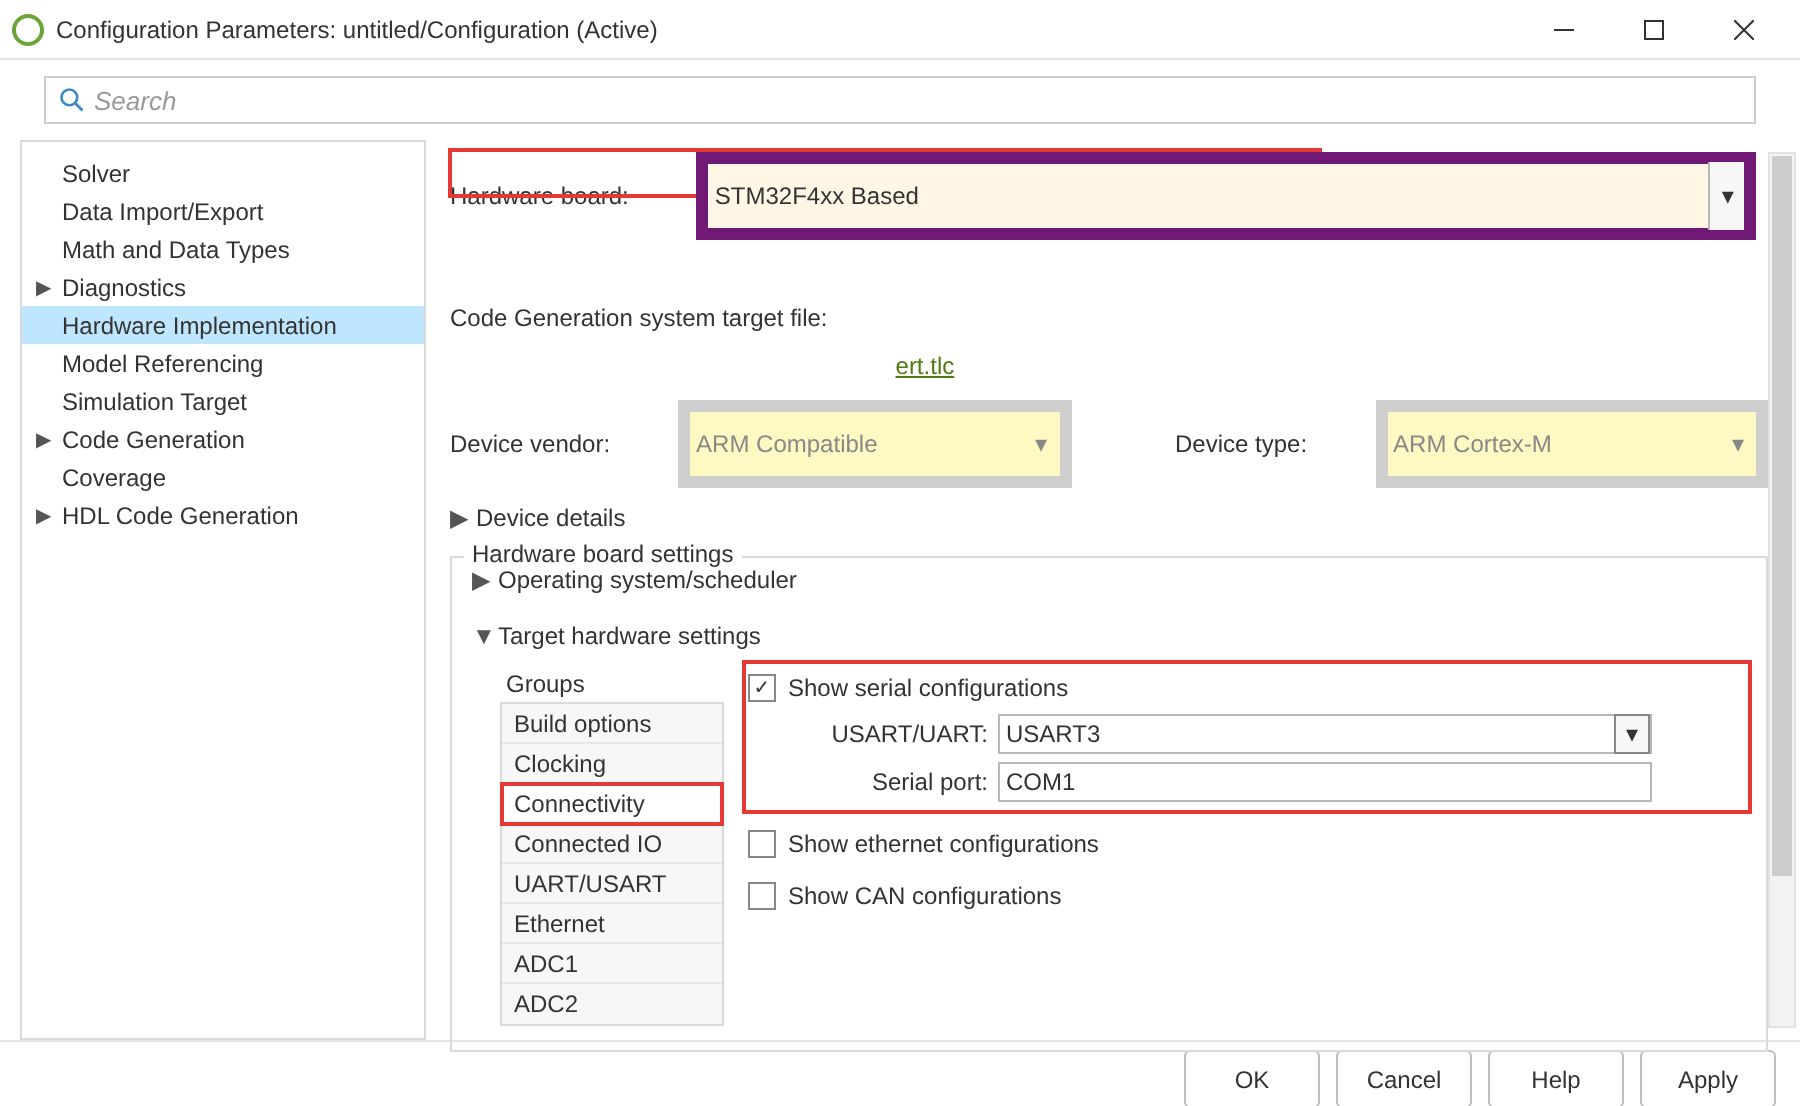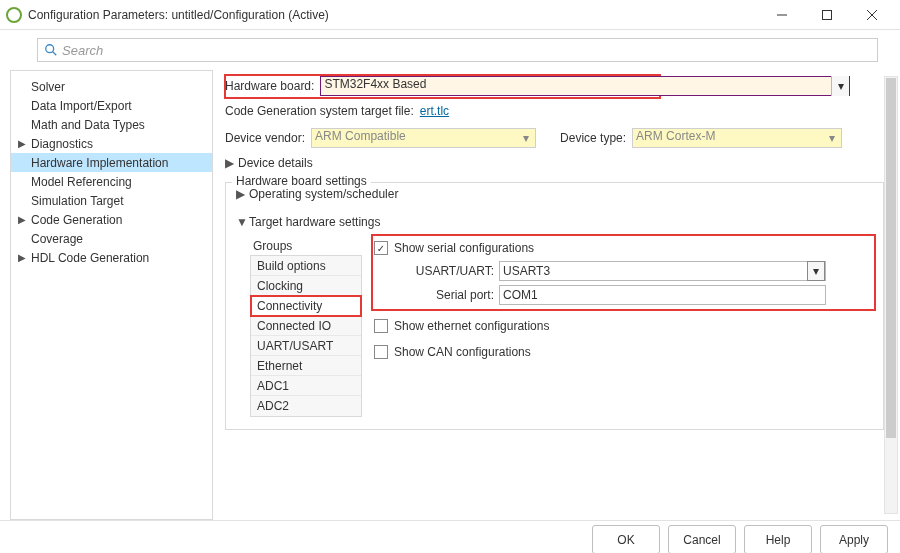--- a/index.html
+++ b/index.html
@@ -6,46 +6,46 @@
     body { width: 900px; height: 553px; background: #fff; font-size: 12px; color: #333; overflow: hidden; }
 
     
     .titlebar { height: 30px; display: flex; align-items: center; padding: 0 6px; border-bottom: 1px solid #e3e3e3; }
     .titlebar .appicon { width: 16px; height: 16px; border-radius: 50%; border: 2px solid #6ba539; margin-right: 6px; display:inline-block; position:relative; }
     .titlebar-title { flex: 1; font-size: 12px; color: #333; }
     .winbtns { display: flex; gap: 0; }
     .winbtn { width: 45px; height: 28px; display: flex; align-items: center; justify-content: center; color: #333; }
 
     
-    .searchrow { padding: 8px 22px; margin-left: 15px; }
+    .searchrow { padding: 8px 22px; }
     .searchbox { display:flex; align-items:center; height: 24px; border:1px solid #ccc; padding: 0 6px; }
     .searchbox input { flex:1; border:none; outline:none; font-size:13px; color:#333; font-style: italic; }
     .searchbox input::placeholder { color:#999; font-style: italic; }
 
     
     .body { display:flex; height: 450px; }
     .sidebar { width: 203px; border:1px solid #d9d9d9; margin:0 0 0 10px; padding:6px 0; }
     .sidebar .item { height:19px; display:flex; align-items:center; padding-left:20px; font-size:12px; color:#333; cursor:pointer; position:relative; }
     .sidebar .item.hascaret { padding-left:20px; }
     .sidebar .caret { position:absolute; left:7px; font-size:10px; color:#555; }
     .sidebar .item.active { background:#bfe6ff; }
 
     .main { flex:1; position:relative; padding: 6px 16px 6px 12px; }
     .scrollbar { position:absolute; right:2px; top:6px; bottom:6px; width:14px; background:#f3f3f3; border:1px solid #e3e3e3; }
     .scroll-thumb { position:absolute; left:1px; right:1px; top:1px; height:360px; background:#ccc; }
 
-    .field-row { display:flex; align-items:center; margin-bottom:8px; }
+    .field-row { display:flex; align-items:center; margin-bottom:8px;gap:28px; }
     .field-label { font-size:12px; color:#333; margin-right:6px; }
-    .sel { flex:1; height:20px; border:1px solid #701a75; background:#fff; display:flex; align-items:flex-start; padding:0 3px; position:relative; }
+    .sel { flex:1; height:20px; border:6px solid #701a75; background:#fff; display:flex; align-items:center; padding:16px 3px; position:relative; }
     .sel.disabled { background:#fef9c3; color:#888; border-color:#cfcfcf; }
     .sel.orangish { background:#fff6e6; }
     .sel .arrow { position:absolute; right:0; top:-1px; bottom:-1px; width:18px; border-left:1px solid #b8b8b8; display:flex; align-items:center; justify-content:center; background:#f7f7f7; }
     .sel.noarrow .arrow { border-left:none; background:transparent; }
 
-    .link { color:#0369a1; text-decoration: underline; cursor:pointer; }
+    .link { color:#4d7c0f; text-decoration: underline; cursor:pointer;margin-top:48px; }
 
     .redbox1 { position:absolute; border:2px solid #e53935; top:4px; left:11px; width:437px; height:25px; pointer-events:none; }
 
     .sectionhead { display:flex; align-items:center; margin:6px 0; font-size:12px; color:#333; cursor:pointer; }
     .sectionhead .tri { width:10px; display:inline-block; color:#555; margin-right:3px; }
 
     .hb-settings { margin-top:12px; }
     .fieldset { border:1px solid #d9d9d9; margin-top:4px; padding:0 10px 12px 10px; position:relative; }
     .fieldset-title { position:absolute; top:-9px; left:6px; background:#fff; padding:0 4px; font-size:12px; color:#333; }
 

